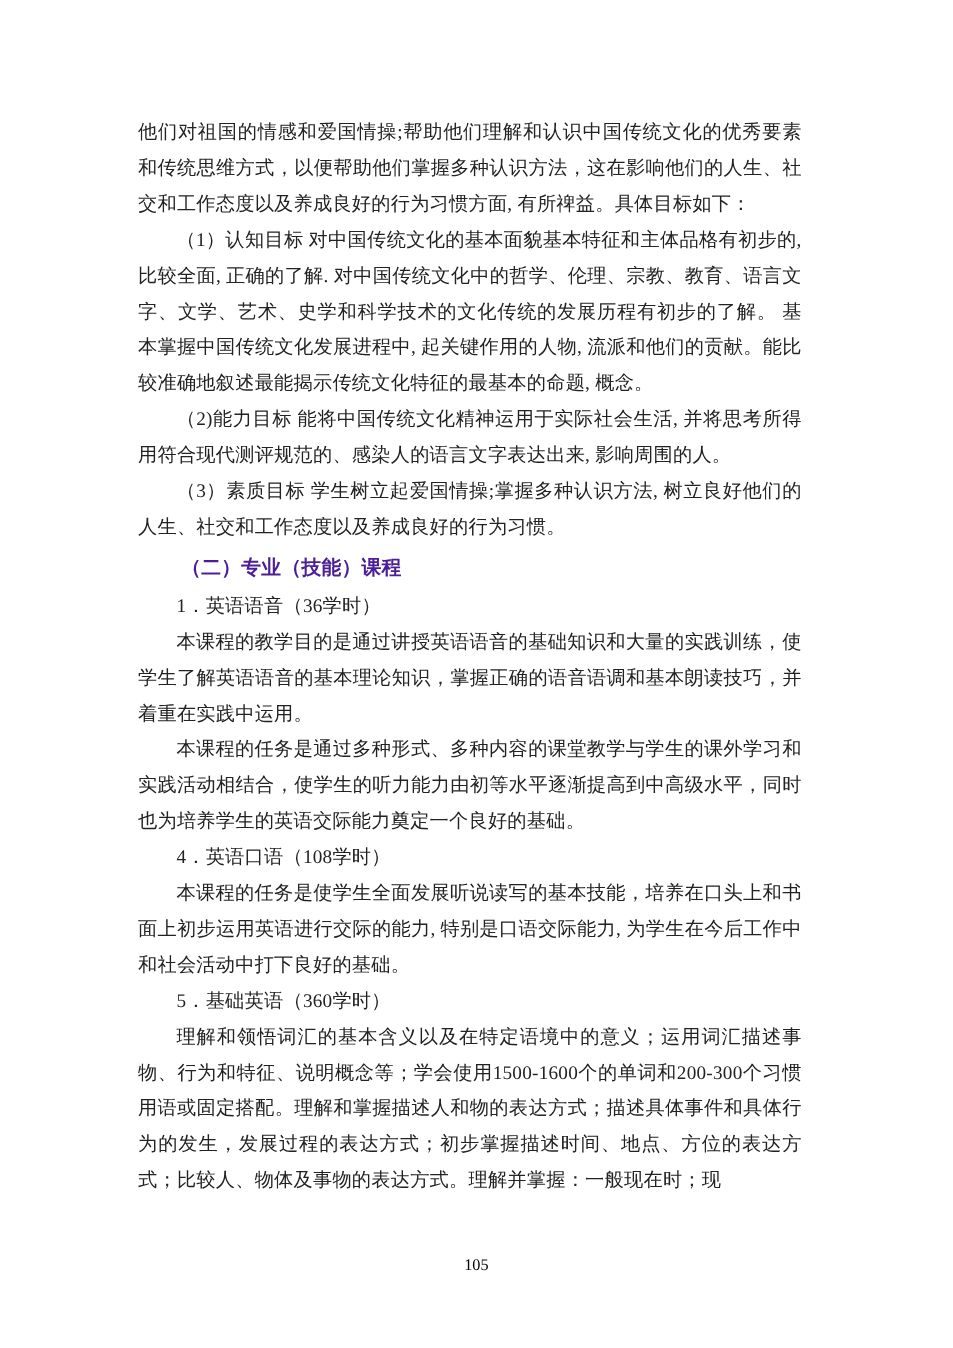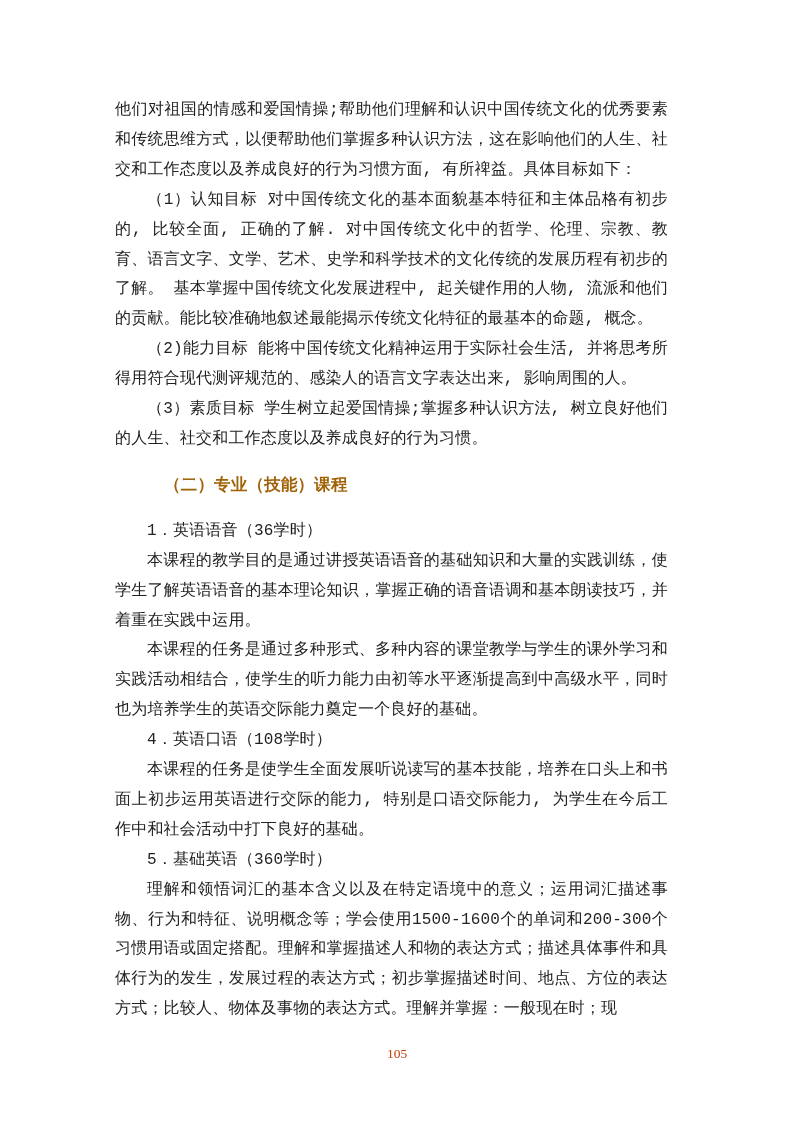--- a/index.html
+++ b/index.html
@@ -13,51 +13,51 @@
     height: 1123px;
     background: #ffffff;
     overflow: hidden;
     box-sizing: border-box;
   }
   .text-block {
     position: absolute;
     left: 115px;
     top: 96px;
     width: 553px;
-    font-family: Liberation Mono, monospace;
+    font-family: Liberation Serif, serif;
     font-size: 16px;
     line-height: 29.9px;
     color: #222222;
     text-align: justify;
     letter-spacing: 0.2px;
   }
   .para {
     margin: 0;
     text-indent: 2em;
   }
   .para.no-indent {
     text-indent: 0;
   }
   .section-heading {
-    margin: 16px;
+    margin: 3px;
     text-indent: 2em;
     font-size: 16.5px;
     font-weight: bold;
     line-height: 29.9px;
-    color: #a16207;
+    color: #4c1d95;
   }
   .page-footer {
     position: absolute;
     left: 0;
     top: 1046px;
     width: 100%;
     text-align: center;
     font-family: "Liberation Serif", "DejaVu Serif", serif;
     font-size: 13.5px;
-    color: #c2410c;
+    color: #000000;
   }
 </style>
 </head>
 <body>
 
 <div class="page">
   <main class="text-block">
     <p class="para no-indent">他们对祖国的情感和爱国情操;帮助他们理解和认识中国传统文化的优秀要素和传统思维方式，以便帮助他们掌握多种认识方法，这在影响他们的人生、社交和工作态度以及养成良好的行为习惯方面, 有所禆益。具体目标如下：</p>
     <p class="para">（1）认知目标 对中国传统文化的基本面貌基本特征和主体品格有初步的, 比较全面, 正确的了解. 对中国传统文化中的哲学、伦理、宗教、教育、语言文字、文学、艺术、史学和科学技术的文化传统的发展历程有初步的了解。 基本掌握中国传统文化发展进程中, 起关键作用的人物, 流派和他们的贡献。能比较准确地叙述最能揭示传统文化特征的最基本的命题, 概念。</p>
     <p class="para">（2)能力目标 能将中国传统文化精神运用于实际社会生活, 并将思考所得用符合现代测评规范的、感染人的语言文字表达出来, 影响周围的人。</p>

